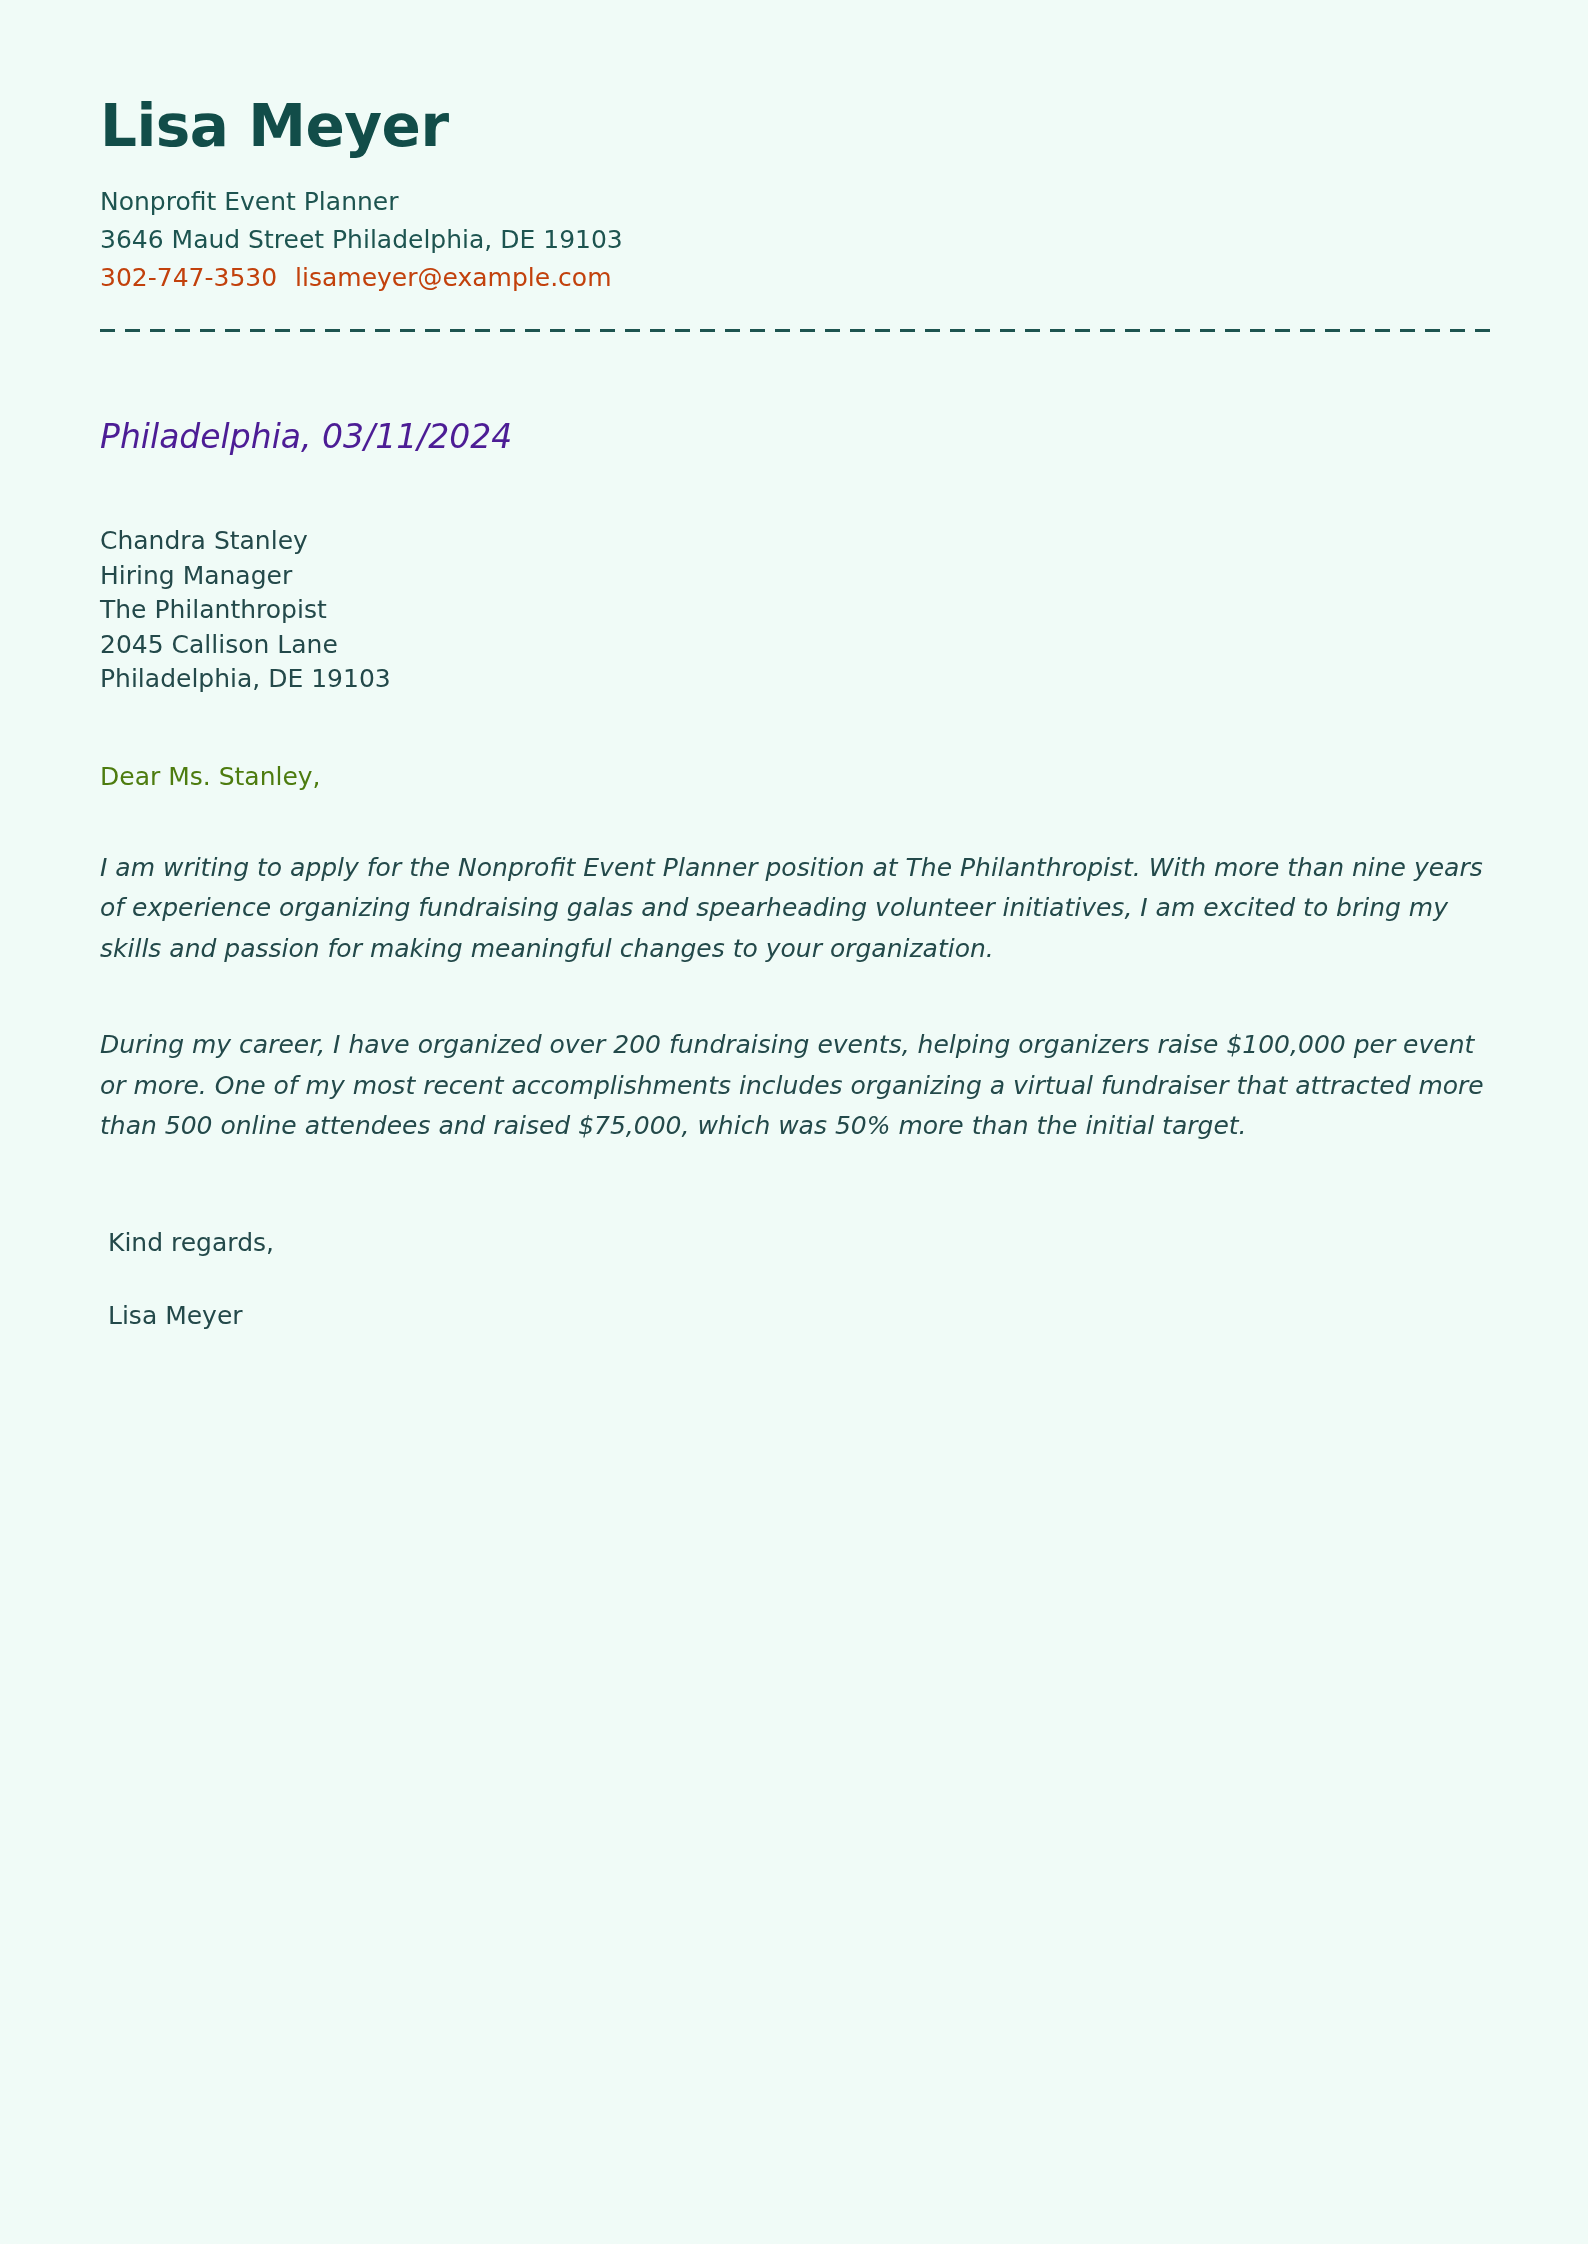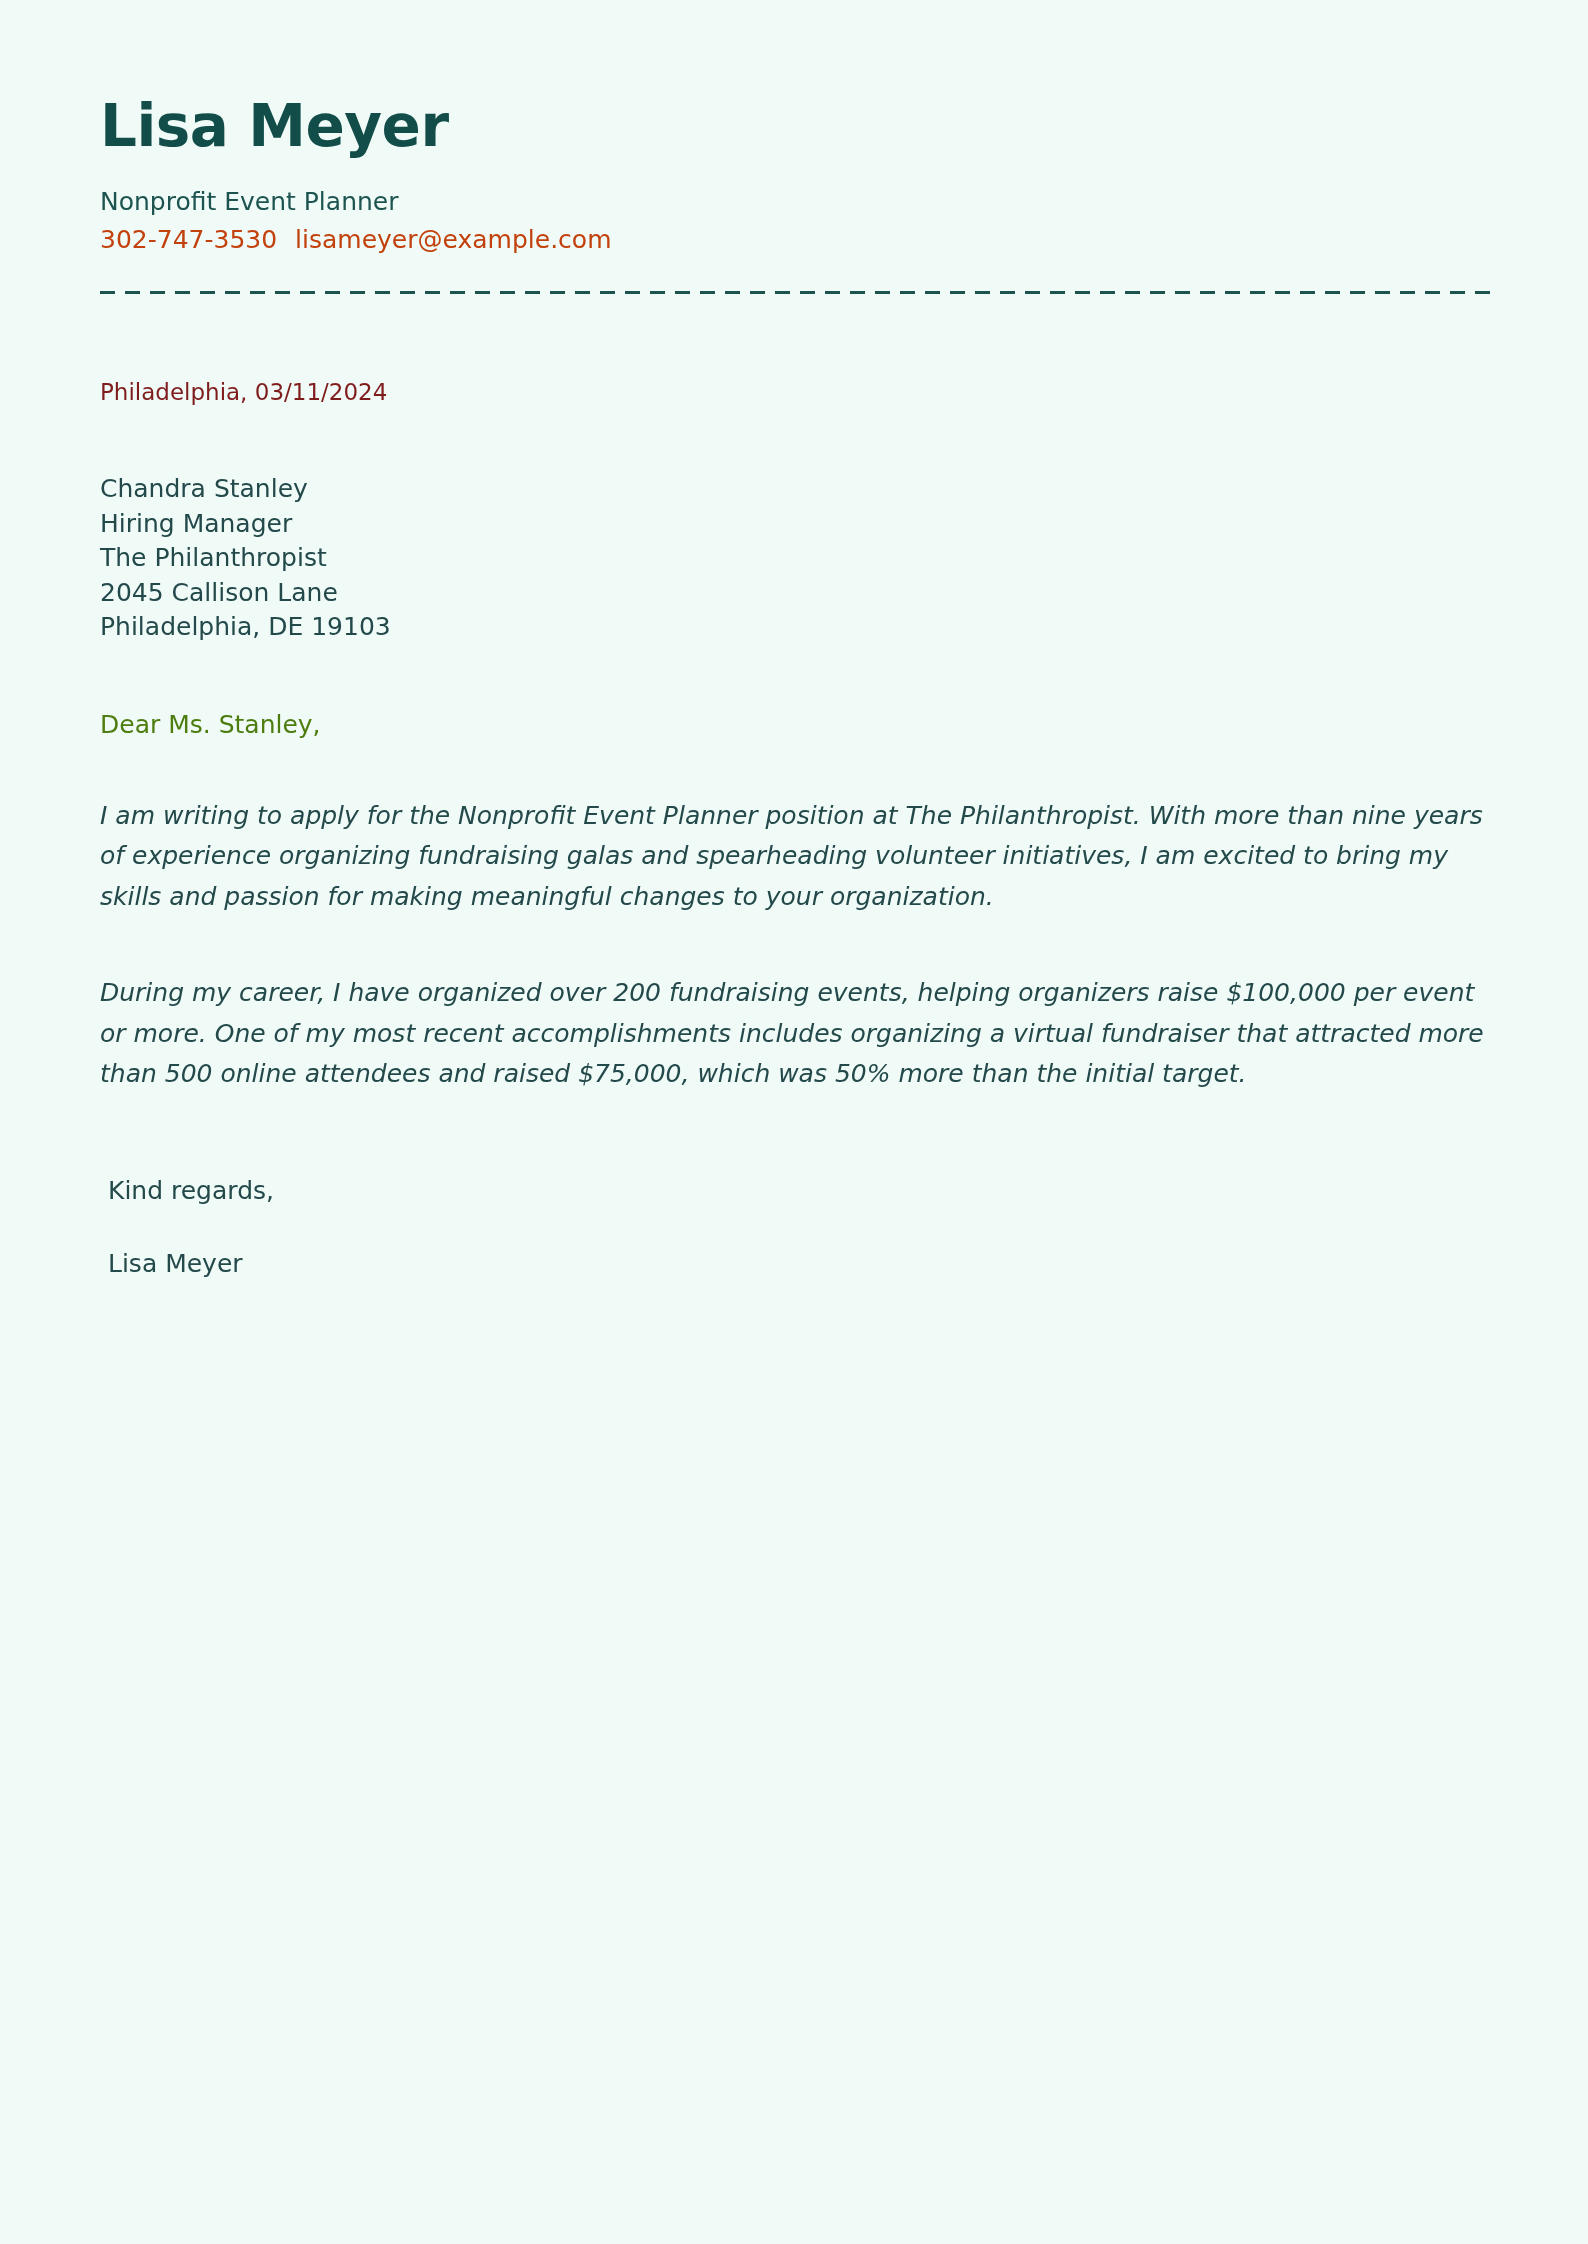--- a/index.html
+++ b/index.html
@@ -76,24 +76,25 @@
       #1d5450 15px,
       rgba(0,0,0,0) 15px,
       rgba(0,0,0,0) 25px
     );
     background-size: 25px 3px;
     background-repeat: repeat-x;
   }
 
   
   .date {
-    font-size: 23px;
-    color: #7f1d1d;
+    font-size: 33px;
+    color: #4c1d95;
     margin: 82px 0 0 0;
     line-height: 1.4;
+    font-style: italic;
   }
 
   .recipient {
     margin: 64px 0 0 0;
   }
   .recipient-line {
     font-size: 25px;
     color: #23494a;
     line-height: 1.38;
     margin: 0;
@@ -139,20 +140,21 @@
   }
 </style>
 </head>
 <body>
 
 <div class="letter">
 
   <div class="header">
     <h1 class="name">Lisa Meyer</h1>
     <p class="job-title">Nonprofit Event Planner</p>
+    <p class="address-line">3646 Maud Street Philadelphia, DE 19103</p>
     <p class="contact-line"><a class="contact-link" href="#">302-747-3530</a><span class="contact-gap"></span><a class="contact-link" href="#">lisameyer@example.com</a></p>
   </div>
 
   <div class="divider"></div>
 
   <p class="date">Philadelphia, 03/11/2024</p>
 
   <div class="recipient">
     <p class="recipient-line">Chandra Stanley</p>
     <p class="recipient-line">Hiring Manager</p>

